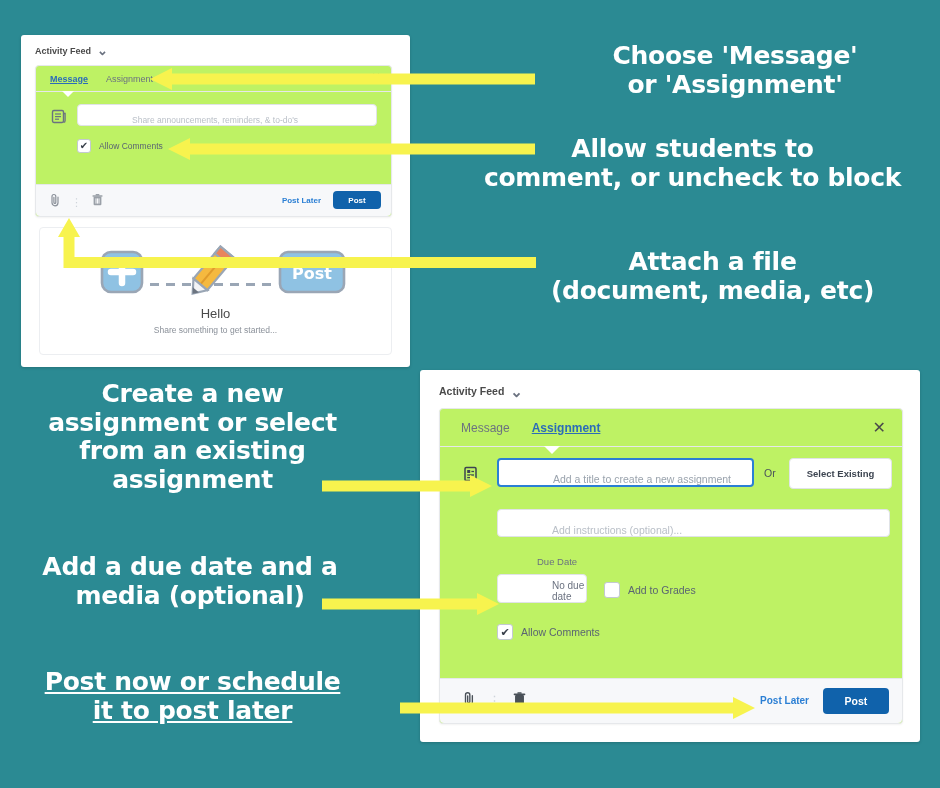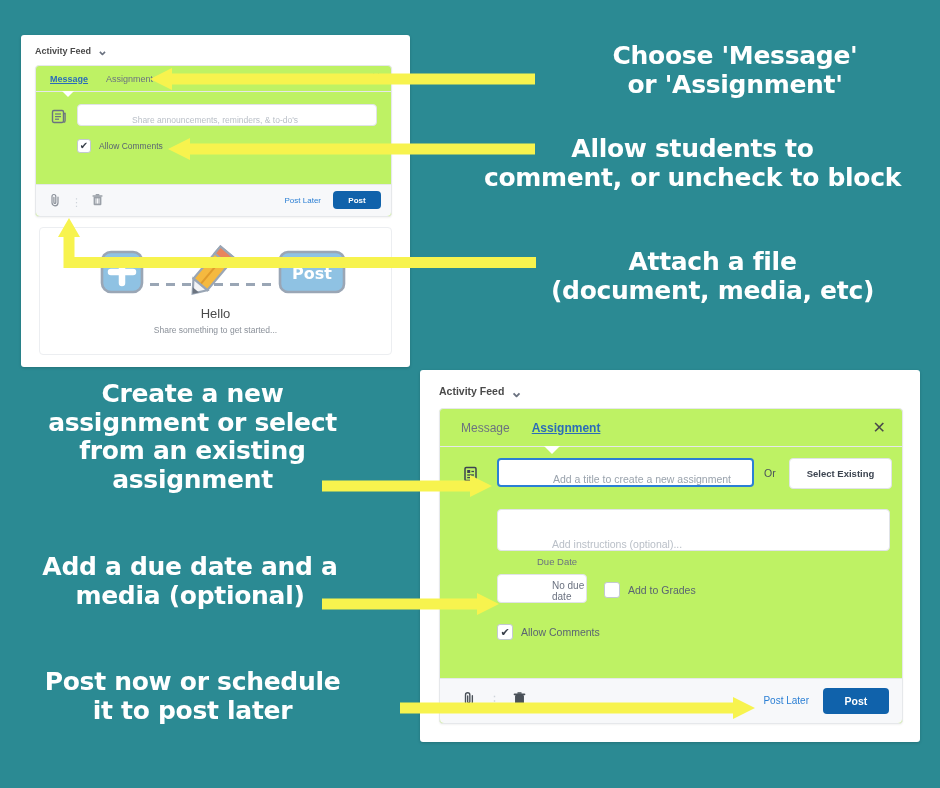--- a/index.html
+++ b/index.html
@@ -60,21 +60,21 @@
   }
   .chkbox.empty{color:transparent;}
 
   .footer{
     position:absolute;background:#f7f8fa;border-top:1px solid #e6e8eb;
     display:flex;align-items:center;
     border-bottom-left-radius:4px;border-bottom-right-radius:4px;
   }
   .ficons{position:absolute;display:flex;align-items:center;gap:9px;color:#8a9099;}
   .divdot{color:#cfd4da;}
-  .postlater{position:absolute;color:#2b7fd4;font-weight:normal;cursor:pointer;}
+  .postlater{position:absolute;color:#2b7fd4;font-weight:bold;cursor:pointer;}
   .postbtn{
     position:absolute;background:#1062ab;color:#fff;font-weight:bold;
     border-radius:4px;display:flex;align-items:center;justify-content:center;
     cursor:pointer;
   }
   .selectexisting{
     position:absolute;background:#fff;border:1px solid #e0e3e7;border-radius:4px;
     display:flex;align-items:center;justify-content:center;
     color:#3c4450;font-weight:bold;cursor:pointer;
   }
@@ -222,21 +222,21 @@
       </span>
 
       <div class="inputbox focused" style="left:57px;top:49px;width:257px;height:29px;font-size:10.5px;">
         <span>Add a title to create a new assignment</span>
       </div>
 
       <span class="orlbl" style="left:324px;top:58px;font-size:10.5px;">Or</span>
 
       <div class="selectexisting" style="left:349px;top:49px;width:101px;height:29px;font-size:9.5px;">Select Existing</div>
 
-      <div class="inputbox" style="left:57px;top:100px;width:393px;height:42px;font-size:10.5px;">
+      <div class="inputbox" style="left:57px;top:100px;width:393px;height:28px;font-size:10.5px;">
         <span>Add instructions (optional)...</span>
       </div>
 
       <span class="duelbl" style="left:57px;top:147px;font-size:9.5px;padding-left:40px;">Due Date</span>
 
       <div class="inputbox" style="left:57px;top:165px;width:90px;height:29px;font-size:10px;color:#6b7280;">
         <span>No due date</span>
       </div>
 
       <div class="chkrow" style="left:164px;top:173px;font-size:10.5px;">
@@ -317,16 +317,16 @@
 (document, media, etc)</div>
 
   <div class="caption" style="left:15px;top:380px;width:355px;font-size:25px;">Create a new
 assignment or select
 from an existing
 assignment</div>
 
   <div class="caption" style="left:10px;top:553px;width:360px;font-size:25px;">Add a due date and a
 media (optional)</div>
 
-  <div class="caption" style="left:15px;top:668px;width:355px;font-size:25px;">Post now or schedule
+  <div class="caption" style="left:15px;top:668px;width:355px;font-size:25px;text-decoration:underline;">Post now or schedule
 it to post later</div>
 
 </div>
 
 </body></html>

